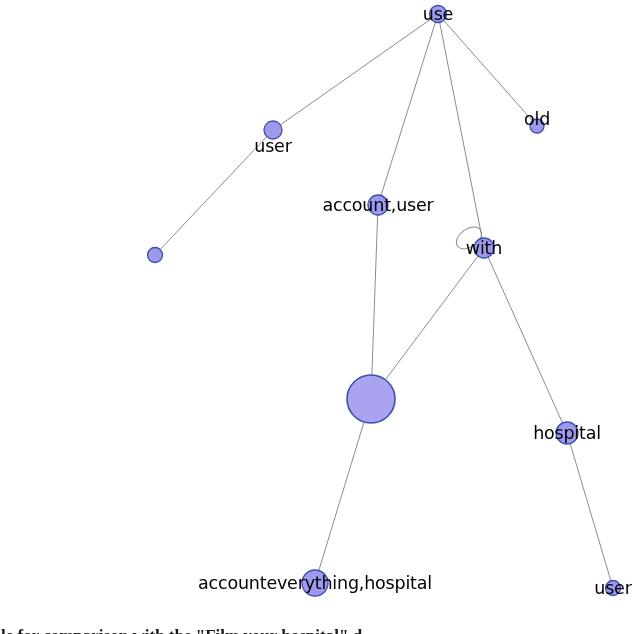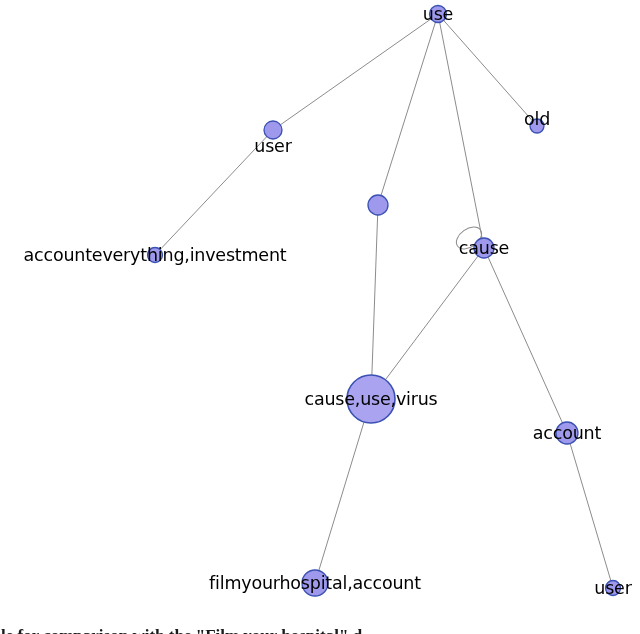--- a/index.html
+++ b/index.html
@@ -74,21 +74,20 @@
       <circle cx="155" cy="255" r="7.5" fill="#9e99ec" stroke="#3a50b2" stroke-width="1.3"></circle>
       <circle cx="371" cy="399" r="24" fill="#a9a3f0" stroke="#3a50b2" stroke-width="1.6"></circle>
       <circle cx="567" cy="433" r="11" fill="#9e99ec" stroke="#3a50b2" stroke-width="1.3"></circle>
       <circle cx="315" cy="583" r="13" fill="#9e99ec" stroke="#3a50b2" stroke-width="1.3"></circle>
       <circle cx="613" cy="588" r="7.5" fill="#9e99ec" stroke="#3a50b2" stroke-width="1.3"></circle>
     </svg>
   <div id="labels">
       <div class="node-label" style="left: 438px; top: 14px; color: rgb(0, 0, 0);">use</div>
       <div class="node-label" style="left: 273px; top: 130px; color: rgb(0, 0, 0); margin-top: 16px;">user</div>
       <div class="node-label" style="left: 537px; top: 119px; color: rgb(0, 0, 0);">old</div>
-      <div class="node-label" style="left: 484px; top: 248px; color: rgb(0, 0, 0);">cause</div>
-      <div class="node-label" style="left: 155px; top: 255px; color: rgb(0, 0, 0);">accounteverything,investment</div>
-      <div class="node-label" style="left: 371px; top: 399px; color: rgb(0, 0, 0);">cause,use,virus</div>
-      <div class="node-label" style="left: 567px; top: 433px; color: rgb(0, 0, 0);">account</div>
-      <div class="node-label" style="left: 315px; top: 583px; color: rgb(0, 0, 0);">filmyourhospital,account</div>
+      <div class="node-label" style="left: 378px; top: 205px; color: rgb(0, 0, 0);">account,user</div>
+      <div class="node-label" style="left: 484px; top: 248px; color: rgb(0, 0, 0);">with</div>
+      <div class="node-label" style="left: 567px; top: 433px; color: rgb(0, 0, 0);">hospital</div>
+      <div class="node-label" style="left: 315px; top: 583px; color: rgb(0, 0, 0);">accounteverything,hospital</div>
       <div class="node-label" style="left: 613px; top: 588px; color: rgb(0, 0, 0);">user</div>
     </div>
   <div class="caption">le for comparison with the "Film your hospital" d</div>
 </div>
 
 </body></html>

